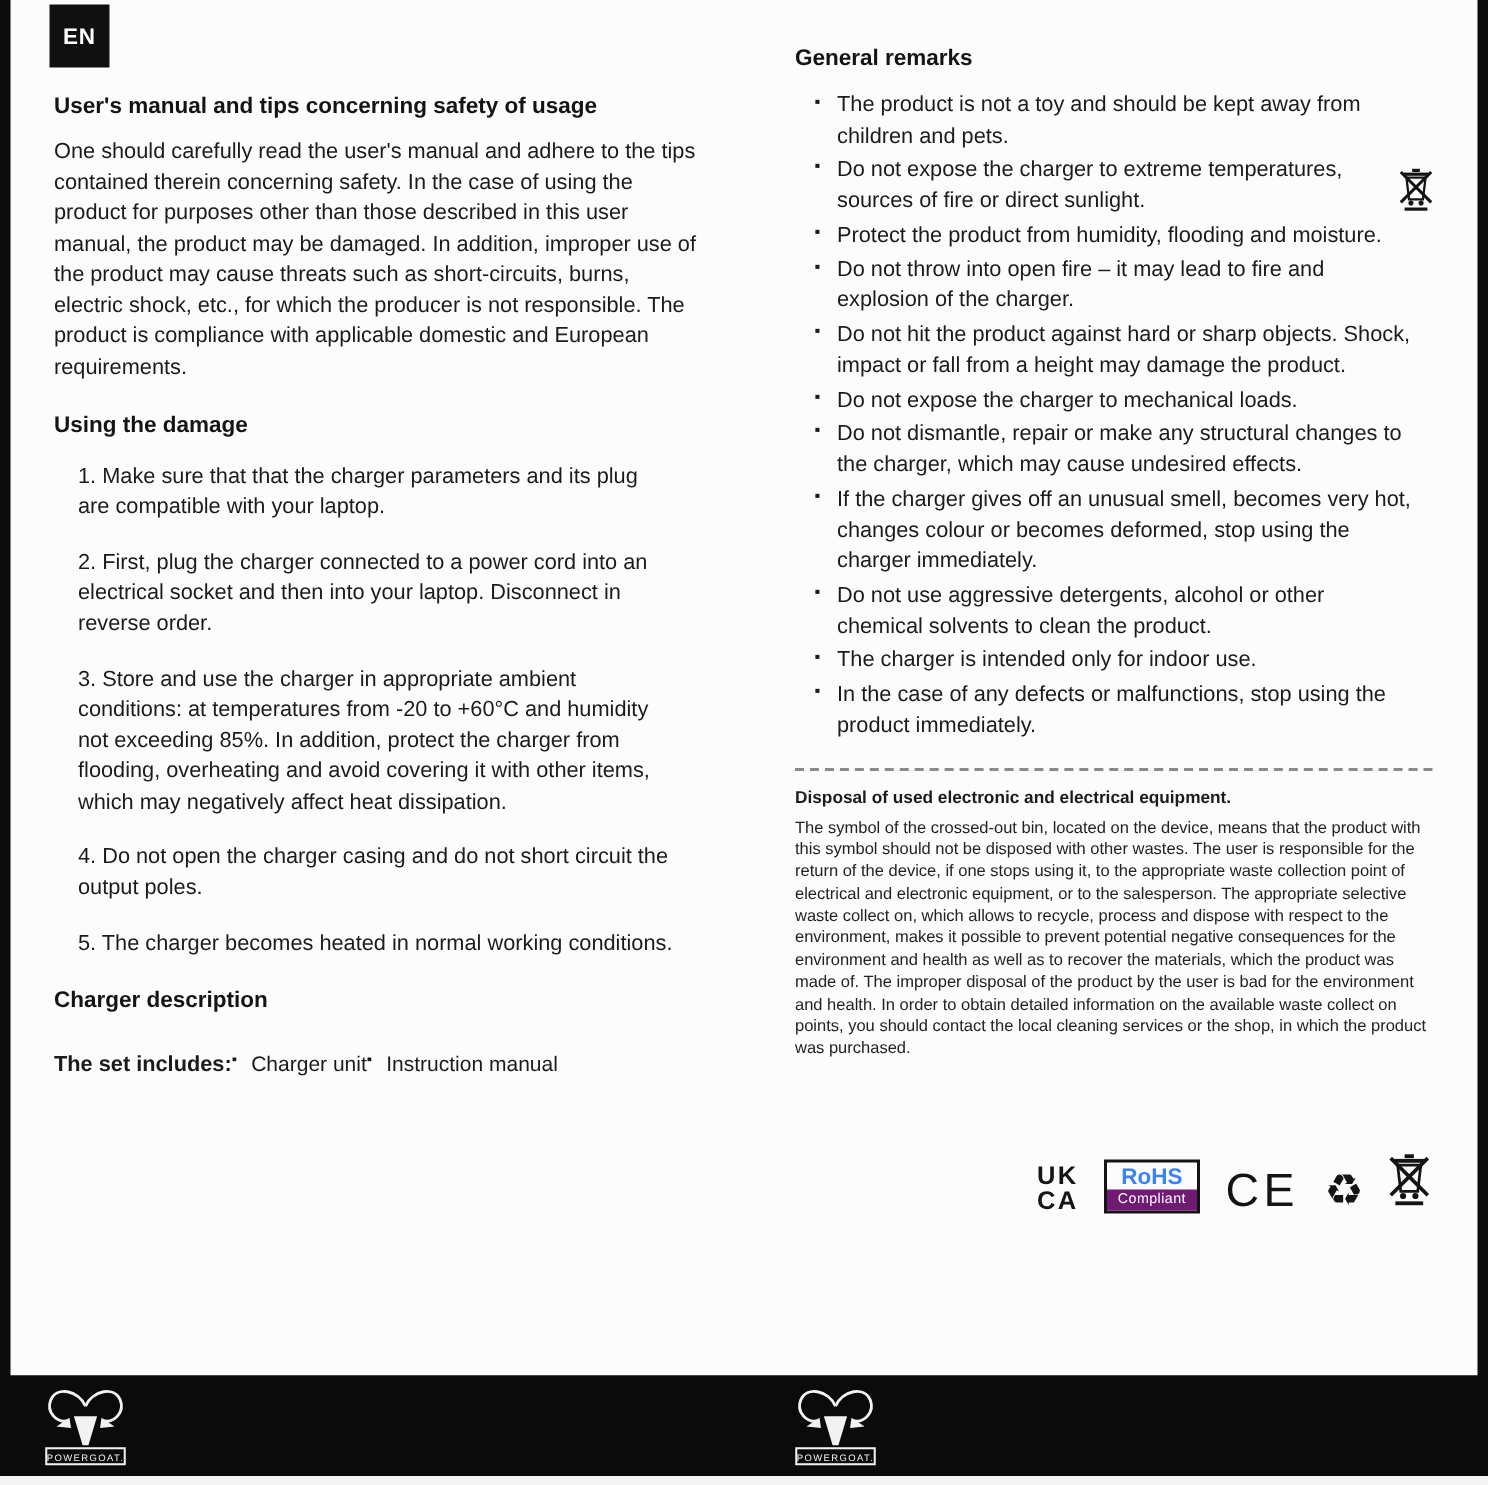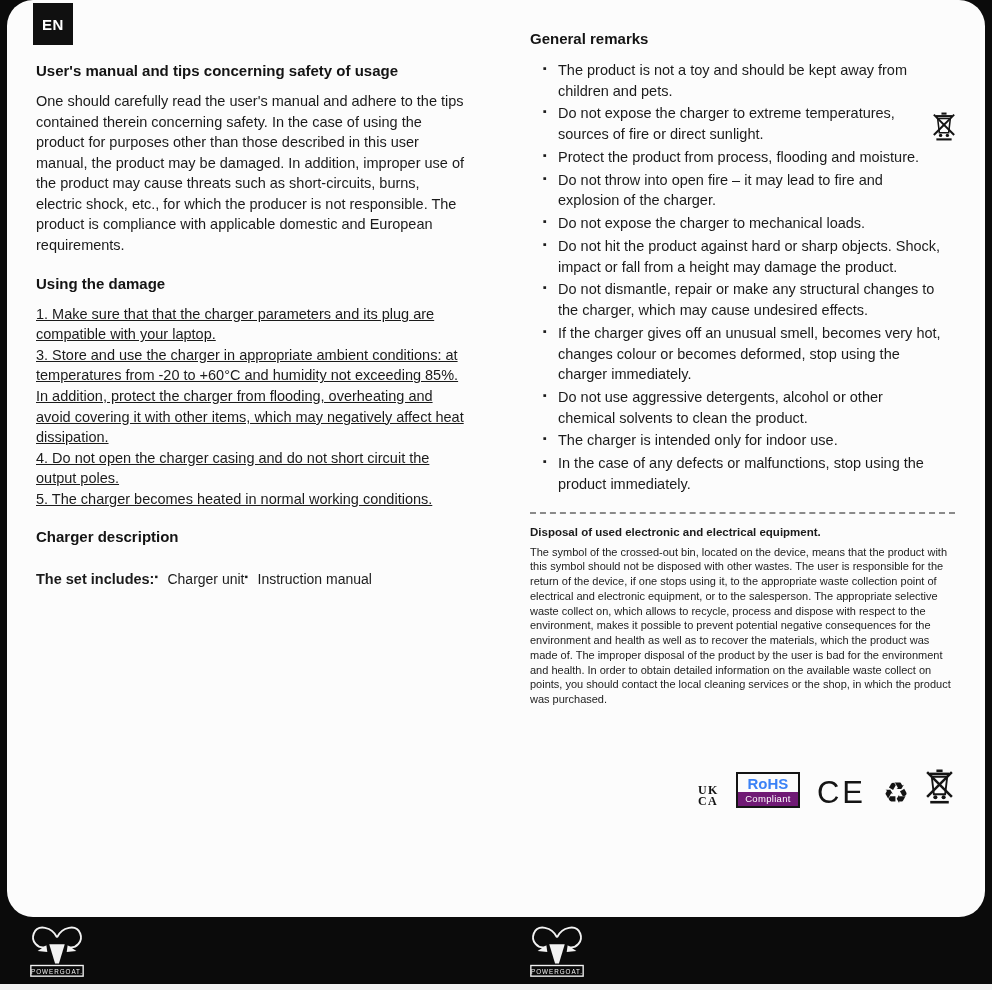--- a/index.html
+++ b/index.html
@@ -7,56 +7,55 @@
     position:relative;
     width:992px;height:990px;
     background:#0b0b0b;
     font-family:"Liberation Sans", sans-serif;
     color:#1b1b1b;
     overflow:hidden;
   }
   .page{
     position:absolute;left:7px;right:7px;top:0;bottom:73px;
     background:#fcfcfc;
-    border-radius:26px;
   }
   .lang-badge{
     position:absolute;left:26px;top:3px;width:40px;height:42px;
     background:#101010;color:#fff;
     display:flex;align-items:center;justify-content:center;
     font-weight:bold;font-size:15px;letter-spacing:.5px;
   }
   .cols{display:flex;padding:0 30px 0 29px;}
   .col-left{width:430px;padding-top:62px;flex:none;}
   .col-right{flex:1;padding-top:30px;margin-left:64px;position:relative;}
   h2.sec{
     font-size:15px;font-weight:bold;margin:0 0 12px 0;color:#141414;
   }
   .body-text{font-size:14.5px;line-height:1.42;margin:0 0 19px 0;}
-  .step{font-size:14.5px;line-height:1.42;margin:0;text-decoration:underline;}
+  .step{font-size:14.5px;line-height:1.42;margin:16px;}
   .steps-wrap{margin:0 0 19px 0;}
   ul.bullets{list-style:none;margin:13px;padding:0;}
   ul.bullets li{
     position:relative;padding-left:15px;
     font-size:14.5px;line-height:1.43;margin:0 0 2px 0;
   }
   ul.bullets li::before{
     content:"▪";position:absolute;left:0;top:1px;font-size:11px;color:#1b1b1b;
   }
   .dashed-divider{
     border:none;border-top:2px dashed #8a8a8a;
     margin:17px 0 12px 0;
   }
   .disposal-heading{font-size:11.5px;font-weight:bold;margin:0 0 7px 0;}
   .disposal-body{font-size:11px;line-height:1.34;margin:0;color:#222;}
   .marks-row{
     display:flex;align-items:flex-end;justify-content:flex-end;
     gap:17px;margin-top:62px;padding-right:2px;
   }
-  .ukca{font-weight:800;font-size:12px;line-height:.95;letter-spacing:1.5px;color:#141414;font-family:Liberation Serif, serif;}
+  .ukca{font-weight:800;font-size:17px;line-height:.95;letter-spacing:1.5px;color:#141414;}
   .rohs-box{border:2px solid #141414;width:60px;text-align:center;}
   .rohs-title{font-weight:bold;font-size:15px;padding:1px 2px 0 2px;color:#3b82f6;}
   .rohs-band{background:#701a75;color:#fff;font-size:9.5px;padding:1px 2px 2px 2px;letter-spacing:.3px;}
   .ce-mark{font-size:31px;font-weight:500;letter-spacing:3px;color:#141414;line-height:1;}
   .recycle-icon{font-size:29px;line-height:1;color:#141414;}
   .inline-weee{position:absolute;top:112px;right:0px;}
   .set-includes{margin-top:26px;font-size:14px;display:flex;align-items:baseline;}
   .set-includes .lbl{font-weight:bold;font-size:14.5px;}
   .set-item{position:relative;padding-left:13px;}
   .set-item::before{content:"▪";position:absolute;left:0;top:0;font-size:10px;}
@@ -80,20 +79,21 @@
 
     <div class="cols">
 
       <div class="col-left">
         <h2 class="sec">User's manual and tips concerning safety of usage</h2>
         <p class="body-text">One should carefully read the user's manual and adhere to the tips contained therein concerning safety. In the case of using the product for purposes other than those described in this user manual, the product may be damaged. In addition, improper use of the product may cause threats such as short-circuits, burns, electric shock, etc., for which the producer is not responsible. The product is compliance with applicable domestic and European requirements.</p>
 
         <h2 class="sec">Using the damage</h2>
         <div class="steps-wrap">
           <p class="step">1. Make sure that that the charger parameters and its plug are compatible with your laptop.</p>
+          <p class="step">2. First, plug the charger connected to a power cord into an electrical socket and then into your laptop. Disconnect in reverse order.</p>
           <p class="step">3. Store and use the charger in appropriate ambient conditions: at temperatures from -20 to +60°C and humidity not exceeding 85%. In addition, protect the charger from flooding, overheating and avoid covering it with other items, which may negatively affect heat dissipation.</p>
           <p class="step">4. Do not open the charger casing and do not short circuit the output poles.</p>
           <p class="step">5. The charger becomes heated in normal working conditions.</p>
         </div>
 
         <h2 class="sec">Charger description</h2>
 
 
         <div class="set-includes">
           <span class="lbl">The set includes:</span>
@@ -114,24 +114,24 @@
             <circle cx="17" cy="27.5" r="2" fill="#141414"></circle>
             <line x1="1" y1="3" x2="25" y2="27" stroke="#141414" stroke-width="2.4"></line>
             <line x1="25" y1="3" x2="1" y2="27" stroke="#141414" stroke-width="2.4"></line>
             <rect x="4" y="31" width="18" height="2.5" fill="#141414"></rect>
           </svg>
         </span>
 
         <ul class="bullets">
           <li>The product is not a toy and should be kept away from children and pets.</li>
           <li>Do not expose the charger to extreme temperatures, sources of fire or direct sunlight.</li>
-          <li>Protect the product from process, flooding and moisture.</li>
+          <li>Protect the product from humidity, flooding and moisture.</li>
           <li>Do not throw into open fire – it may lead to fire and explosion of the charger.</li>
+          <li>Do not hit the product against hard or sharp objects. Shock, impact or fall from a height may damage the product.</li>
           <li>Do not expose the charger to mechanical loads.</li>
-          <li>Do not hit the product against hard or sharp objects. Shock, impact or fall from a height may damage the product.</li>
           <li>Do not dismantle, repair or make any structural changes to the charger, which may cause undesired effects.</li>
           <li>If the charger gives off an unusual smell, becomes very hot, changes colour or becomes deformed, stop using the charger immediately.</li>
           <li>Do not use aggressive detergents, alcohol or other chemical solvents to clean the product.</li>
           <li>The charger is intended only for indoor use.</li>
           <li>In the case of any defects or malfunctions, stop using the product immediately.</li>
         </ul>
 
         <hr class="dashed-divider">
 
         <p class="disposal-heading">Disposal of used electronic and electrical equipment.</p>

